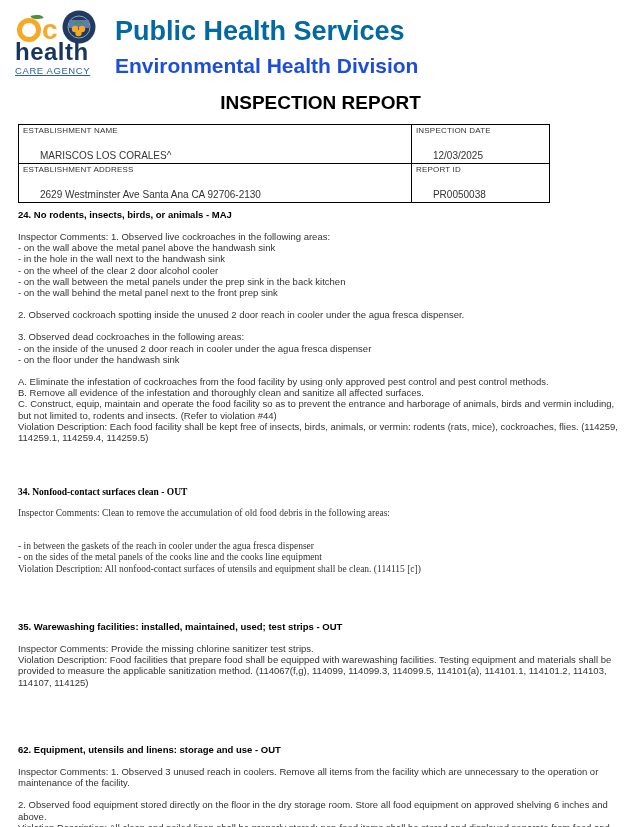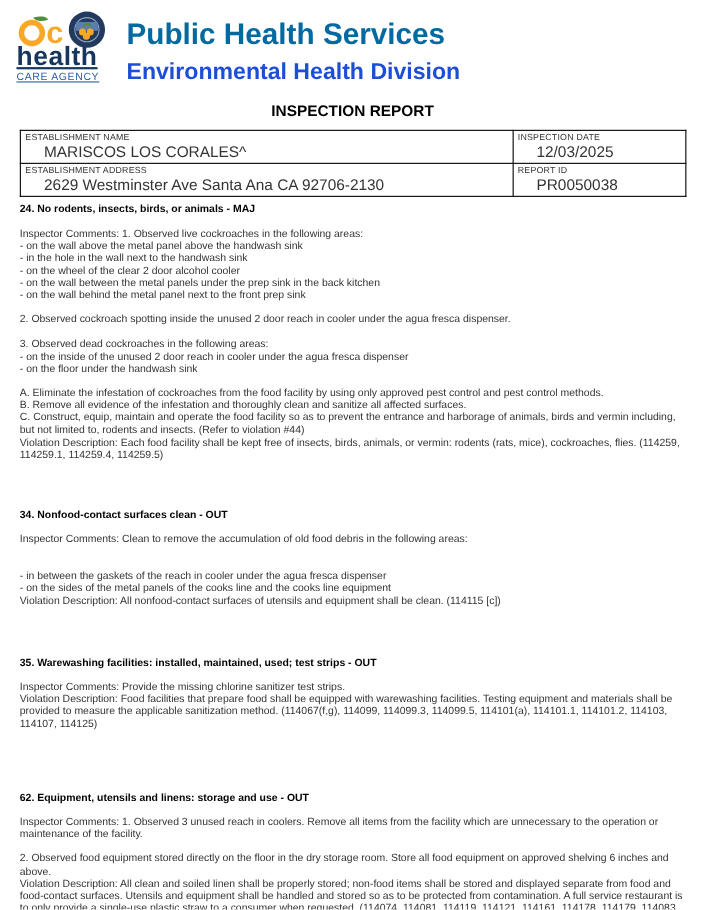--- a/index.html
+++ b/index.html
@@ -46,21 +46,20 @@
     margin-left: 1px;
   }
   .seal { margin-left: 4px; margin-bottom: -2px; }
   .logo-health {
     color: #17365d;
     font-weight: bold;
     font-size: 24px;
     line-height: 24px;
     letter-spacing: 0.5px;
     margin-top: -2px;
-    text-decoration: underline;
   }
   .logo-care {
     color: #2b5da8;
     font-size: 9.5px;
     letter-spacing: 0.6px;
     margin-top: 1px;
     white-space: nowrap;
     text-decoration: underline;
   }
   .titles { padding-left: 8px; padding-top: 6px; }
@@ -73,58 +72,58 @@
   .title-sub {
     color: #1d4ed8;
     font-weight: bold;
     font-size: 21px;
     line-height: 24px;
     margin-top: 8px;
   }
   .report-title {
     text-align: center;
     font-weight: bold;
-    font-size: 14px;
+    font-size: 19px;
     color: #000000;
     margin-top: 10px;
   }
   
   .info-table {
-    width: 606px;
+    width: 532px;
     margin: 10px 17px 0 18px;
     border-collapse: collapse;
   }
   .info-table td {
     border: 1px solid #000000;
     vertical-align: top;
     padding: 1px 4px 2px 4px;
   }
   .info-table .col-left { width: 74%; }
   .info-table .col-right { width: 26%; }
   .cell-label { font-size: 8px; color: #333333; letter-spacing: 0.2px; }
-  .cell-value { font-size: 14px; color: #333333; margin-top: 1px; padding-left: 17px; }
+  .cell-value { font-size: 10px; color: #333333; margin-top: 15px; padding-left: 17px; }
   
   .content { padding: 0 17px 0 18px; }
   .section { position: relative; }
   .section-heading {
     font-weight: bold;
     font-size: 9.5px;
     color: #000000;
     margin-top: 6px;
   }
   .para {
     font-size: 9.5px;
     line-height: 11.2px;
     color: #333333;
     white-space: pre-line;
     margin-top: 11px;
   }
   .para.gap-2 { margin-top: 22px; }
   .sec-24 { min-height: 272px; }
-  .sec-34 { min-height: 128px; }
+  .sec-34 { min-height: 128px; font-family: Liberation Serif, serif; }
   .sec-35 { min-height: 117px; }
   .sec-37 { min-height: 102px; }
 </style>
 </head>
 <body>
 
 <div class="page">
 
   <header class="header">
     <div class="logo">

